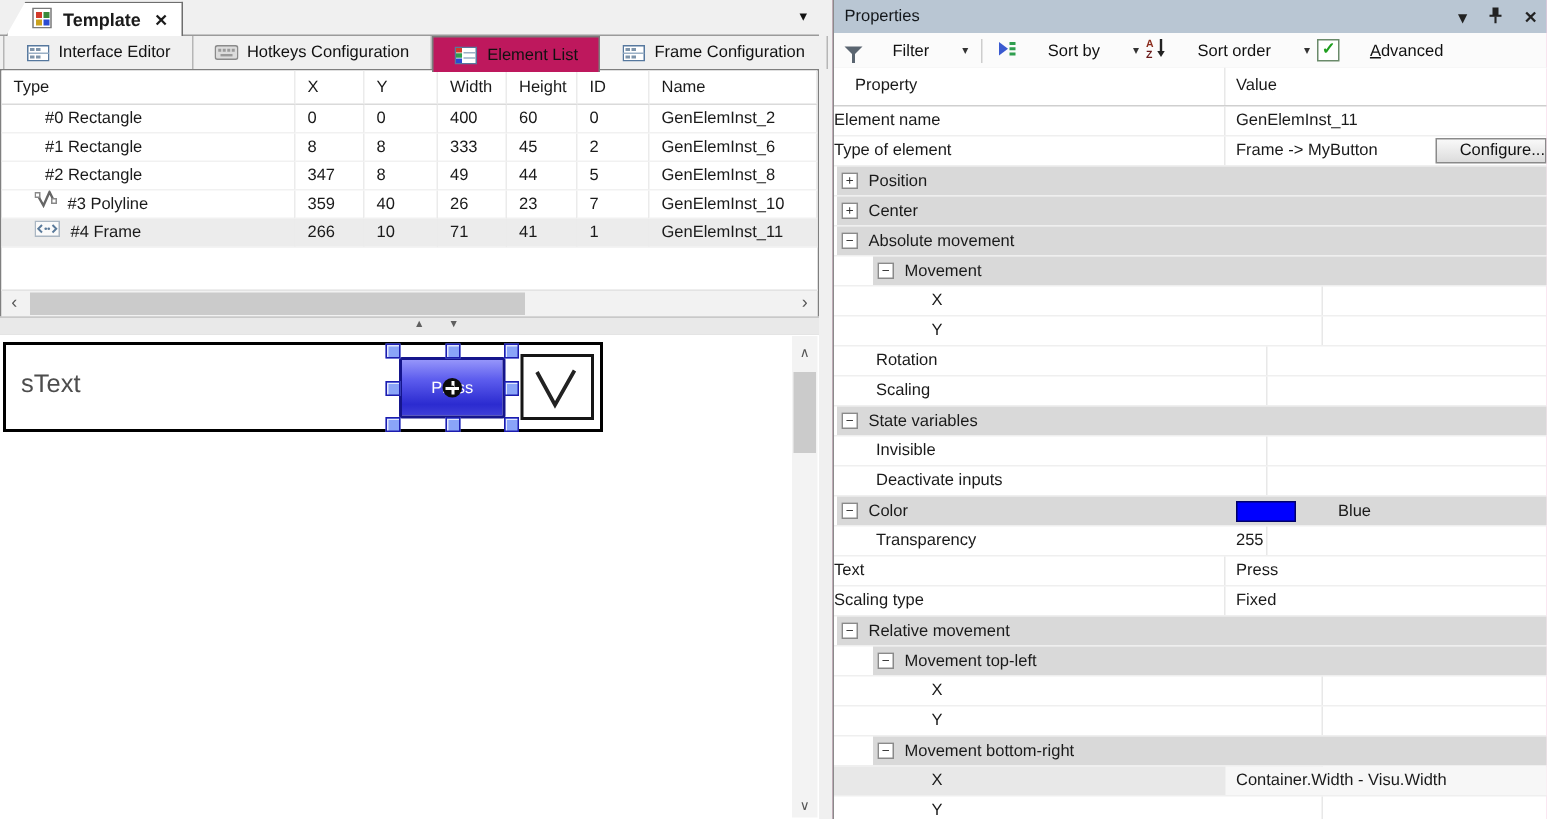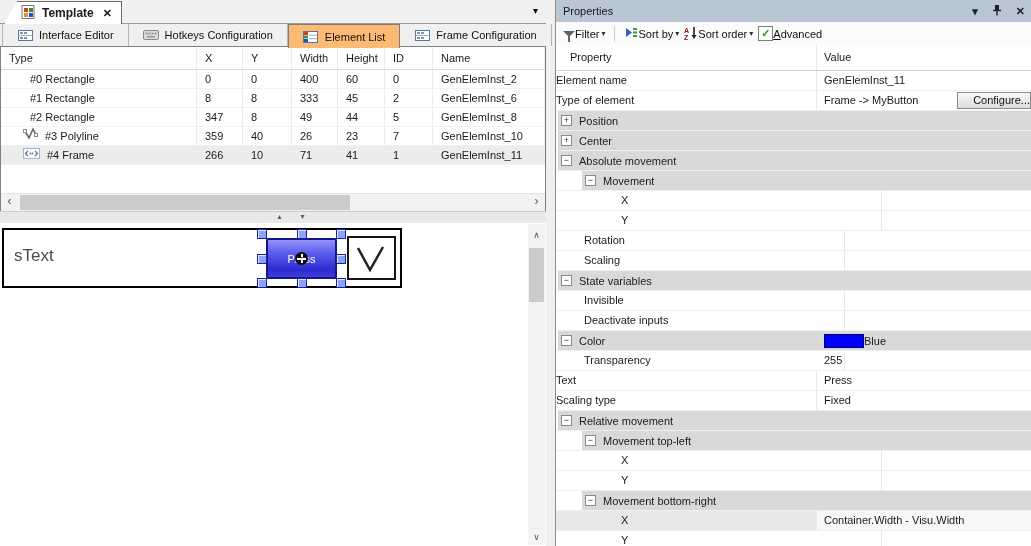--- a/index.html
+++ b/index.html
@@ -12,21 +12,21 @@
   .doc-tabbar{position:absolute;left:0;top:0;width:546px;height:23px;background:#f0f0f0;border-bottom:1px solid #9a9a9a}
   .doc-tab{position:absolute;left:4px;top:1px;height:22px;background:#fff;border:1px solid #6e6e6e;border-bottom:none;
            display:flex;align-items:center;gap:6px;padding:0 9px 0 16px;font-weight:bold;font-size:12px;
            clip-path:polygon(13px 0,100% 0,100% 100%,0 100%);}
   .doc-tab .close{font-weight:bold;font-size:11px;margin-left:3px;cursor:default}
   .tabbar-menu{position:absolute;right:8px;top:5px;font-size:10px;color:#111}
 
   .subtabbar{position:absolute;left:0;top:24px;width:546px;height:22px;display:flex;align-items:stretch;padding-left:2px}
   .subtab{display:flex;align-items:center;gap:6px;padding:0 14px;border-right:1px solid #b6b6b6;color:#111;white-space:nowrap}
   .subtab:first-child{border-left:1px solid #b6b6b6}
-  .subtab.active{background:#fdba74;border:1px solid #7c7c7c;border-bottom:none;position:relative;z-index:3;margin-bottom:-2px}
+  .subtab.active{background:#be185d;border:1px solid #7c7c7c;border-bottom:none;position:relative;z-index:3;margin-bottom:-2px}
   .subtab .ticon{display:inline-flex;width:16px;height:12px;align-items:center;justify-content:center}
 
   .table-panel{position:absolute;left:0;top:46px;width:544px;height:164px;background:#fff;border:1px solid #7f7f7f}
   .etable{position:absolute;left:0;top:0;right:0;bottom:17px;overflow:hidden;background:#fff}
   .erow{display:grid;grid-template-columns:196px 46px 49px 46px 47px 48px 1fr;height:19px;line-height:19px}
   .erow.header{height:23px;line-height:23px}
   .erow.header .ecell{border-bottom:1px solid #dadada}
   .ecell{padding-left:8px;border-right:1px solid #ebebeb;overflow:hidden;white-space:nowrap}
   .erow:not(.header) .ecell{border-bottom:1px solid #f1f1f1}
   .erow.selected{background:#ececec}
@@ -64,21 +64,21 @@
   .vs-up{top:3px}.vs-down{bottom:0}
   .vs-thumb{position:absolute;left:1px;top:24px;width:15px;height:54px;background:#cbcbcb}
 
   
   .props{position:absolute;left:555px;top:0;width:476px;height:546px;background:#f9a8d4;border-left:1px solid #8a8a8a}
   .ptitle{position:absolute;left:0;top:0;right:0;height:22px;background:#b9c6d3;display:flex;align-items:center;padding:0 7px;color:#13171b}
   .ptitle .btns{margin-left:auto;display:flex;gap:14px;align-items:center;font-weight:bold;color:#222}
   .ptitle .btns span{cursor:default}
   .ptoolbar{position:absolute;left:0;top:22px;right:0;height:23px;background:#fbfbfb;border-bottom:1px solid #e1e1e1;
             display:flex;align-items:center;gap:5px;padding:0 7px;color:#111}
-  .tbtn{display:flex;align-items:center;gap:0}
+  .tbtn{display:flex;align-items:center;gap:20px}
   .dd{font-size:8px;color:#333;margin-left:2px}
   .tb-sep{width:1px;height:16px;background:#cdcdcd;margin:0 4px}
   .funnel{width:0;height:0;border-left:6px solid transparent;border-right:6px solid transparent;border-top:6px solid #5a6570;position:relative}
   .funnel::after{content:"";position:absolute;left:-1px;top:-1px;width:2px;height:6px;background:#5a6570}
   .checkbox{width:13px;height:13px;background:#fff;border:1px solid #6a8a6a;display:inline-flex;align-items:center;justify-content:center;
             color:#1f9e1f;font-weight:bold;font-size:11px;line-height:11px}
   .u{text-decoration:underline}
 
   .pgrid{position:absolute;left:0;top:45px;right:0;bottom:0;background:#fff;overflow:hidden}
   .pheader{height:25px;line-height:25px;border-bottom:1px solid #cfcfcf;position:relative;font-size:11px}
@@ -88,21 +88,21 @@
   .prow{height:19px;line-height:18px;position:relative;border-bottom:1px solid #efefef}
   .lcell{position:absolute;left:0;top:0;bottom:0;width:260px;border-right:1px solid #e8e8e8;overflow:hidden;white-space:nowrap}
   .vcell{position:absolute;left:261px;top:0;bottom:0;right:0;padding-left:7px;overflow:hidden;white-space:nowrap}
   .lp1{}.lp2{padding-left:28px}.lp3{padding-left:65px}
   .prow.group .band{position:absolute;top:0;bottom:0;right:0;background:#d9d9d9;display:flex;align-items:center}
   .g1 .band{left:2px}.g2 .band{left:26px}
   .expander{width:9px;height:9px;box-sizing:content-box;border:1px solid #8a8a8a;background:#fff;font-size:9px;line-height:8px;
             text-align:center;margin:0 7px 0 3px;color:#333;flex:0 0 auto}
   .prow.sel .lcell{background:#e8e8e8}
   .prow.sel .vcell{background:#f7f7f7}
-  .gval{position:absolute;left:268px;top:0;bottom:0;display:flex;align-items:center;gap:0;z-index:2}
+  .gval{position:absolute;left:268px;top:0;bottom:0;display:flex;align-items:center;gap:28px;z-index:2}
   .swatch{width:38px;height:12px;border:1px solid #00006a;display:inline-block}
   .cfg-btn{position:absolute;right:1px;top:1px;height:15px;line-height:15px;width:72px;text-align:right;
            background:linear-gradient(#f9f9f9,#dcdcdc);border:1px solid #8a8a8a;font-size:11px;color:#111}
 </style>
 </head>
 <body>
 
 <div class="left">
 
   <div class="doc-tabbar">

